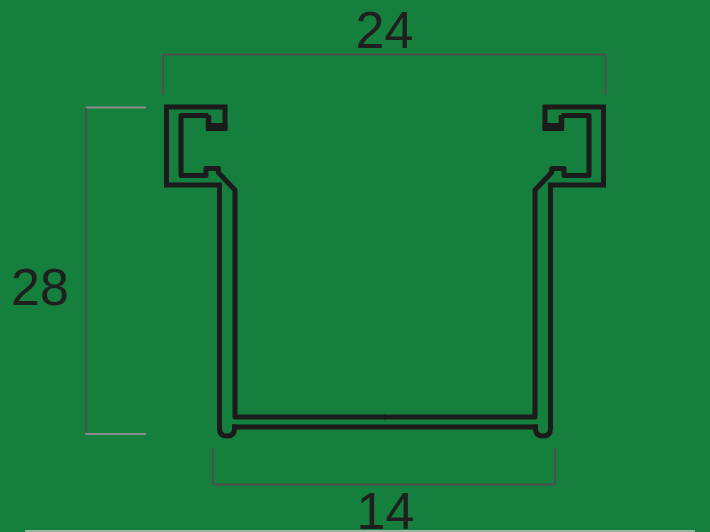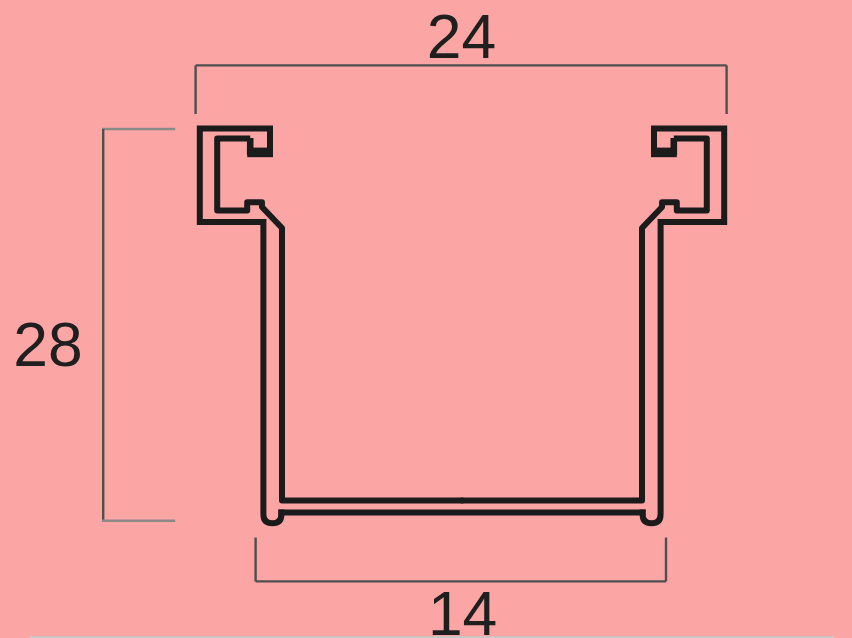--- a/index.html
+++ b/index.html
@@ -5,21 +5,21 @@
   html,body{
     margin:0;
     padding:0;
     background:#ffffff;
     font-family:"Liberation Sans", sans-serif;
   }
   .stage{
     position:relative;
     width:710px;
     height:532px;
-    background:#fca5a5;
+    background:#15803d;
     overflow:hidden;
   }
   svg{display:block}
   .profile-stroke{
     fill:none;
     stroke:#1b1b1b;
     stroke-width:5;
     stroke-linejoin:miter;
     stroke-linecap:butt;
   }

